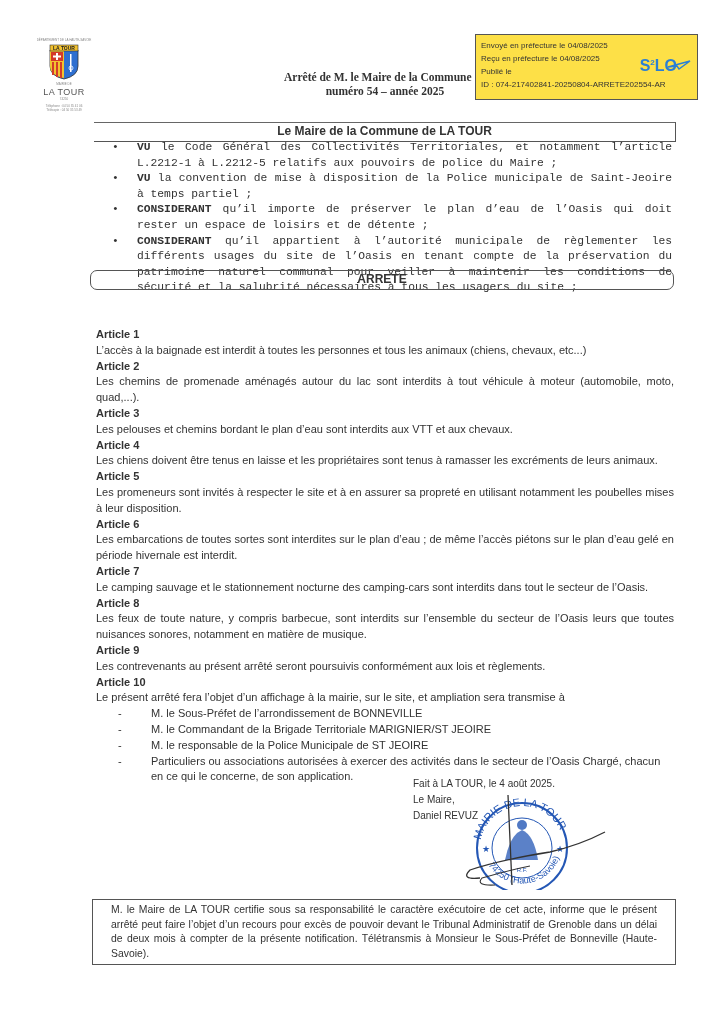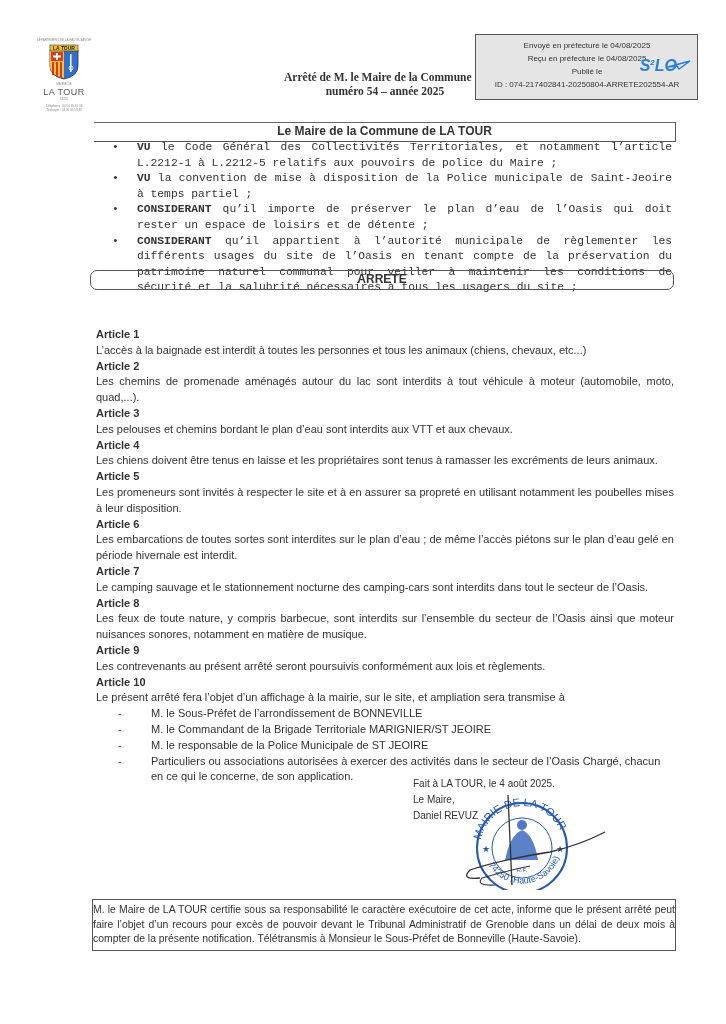--- a/index.html
+++ b/index.html
@@ -13,24 +13,24 @@
     .logo .crest { width: 30px; height: 36px; margin: 2px auto 2px; position: relative; }
     .logo .town { font-size: 9px; color: #555; letter-spacing: 0.5px; margin-top: 1px; }
 
     
     .title { left: 255px; top: 70px; width: 260px; text-align: center;
              font-family: "Liberation Serif", serif; font-weight: bold; font-size: 11.5px;
              line-height: 14px; color: #333; }
 
     
     .stamp { left: 475px; top: 34px; width: 223px; height: 66px; border: 1px solid #555;
-             background: #e5e5e5; font-size: 8px; color: #333; box-sizing: border-box; padding: 4px 4px 0 5px; text-align: center; }
+             background: #fde047; font-size: 8px; color: #333; box-sizing: border-box; padding: 4px 4px 0 5px; }
     .stamp .line { height: 13px; line-height: 13px; white-space: nowrap; }
     .stamp .slo { position: absolute; right: 20px; top: 22px; font-size: 16px; font-weight: bold;
-                  font-style: italic; color: #2a7fd4; }
+                  color: #2a7fd4; }
     .stamp .slo sup { font-size: 8px; }
     .stamp .plane { position: absolute; right: 6px; top: 25px; width: 24px; height: 10px; }
 
     
     .boxhead { left: 94px; width: 582px; height: 20px; border: 1px solid #555; box-sizing: border-box;
                text-align: center; font-weight: bold; font-size: 12px; line-height: 16px; color: #333; }
     .boxhead.maire { top: 122px; border-left: none; border-right: 1px solid #555;
                      border-top: 1.5px solid #666; }
 
     .bullets { left: 112px; top: 140px; width: 560px; font-size: 11.3px; line-height: 15.6px; color: #333; }
@@ -42,21 +42,21 @@
     .art-title { font-weight: bold; }
     .art-body { text-align: justify; }
     .dist { margin: 0 0 0 22px; padding: 0; list-style: none; }
     .dist li { position: relative; padding-left: 33px; }
     .dist li::before { content: "-"; position: absolute; left: 0; }
 
     .closing { left: 413px; top: 776px; font-size: 10px; line-height: 15.8px; color: #333; }
     .seal { left: 420px; top: 790px; width: 200px; height: 100px; }
 
     .footer { left: 92px; top: 899px; width: 584px; border: 1px solid #555; box-sizing: border-box;
-              padding: 3px 0; font-size: 10.4px; line-height: 14.5px; text-align: justify; color: #333; }
+              padding: 3px 18px; font-size: 10.4px; line-height: 14.5px; text-align: justify; color: #333; }
   </style>
 </head>
 <body>
 
 <div class="abs logo">
   <div class="tiny">DÉPARTEMENT DE LA HAUTE-SAVOIE</div>
   <div class="crest">
     <svg width="30" height="36" viewBox="0 0 30 36">
       <path d="M1 6 H29 V22 Q29 32 15 35 Q1 32 1 22 Z" fill="#2e6fd0" stroke="#333" stroke-width="0.8"></path>
       <path d="M1 6 H15 V34 Q1 31 1 22 Z" fill="#f2c230"></path>
@@ -130,21 +130,21 @@
   <div>
       <div class="art-title">Article 6</div>
       <div class="art-body">Les embarcations de toutes sortes sont interdites sur le plan d’eau ; de même l’accès piétons sur le plan d’eau gelé en période hivernale est interdit.</div>
     </div>
   <div>
       <div class="art-title">Article 7</div>
       <div class="art-body">Le camping sauvage et le stationnement nocturne des camping-cars sont interdits dans tout le secteur de l’Oasis.</div>
     </div>
   <div>
       <div class="art-title">Article 8</div>
-      <div class="art-body">Les feux de toute nature, y compris barbecue, sont interdits sur l’ensemble du secteur de l’Oasis ainsi que moteur nuisances sonores, notamment en matière de musique.</div>
+      <div class="art-body">Les feux de toute nature, y compris barbecue, sont interdits sur l’ensemble du secteur de l’Oasis leurs que toutes nuisances sonores, notamment en matière de musique.</div>
     </div>
   <div>
       <div class="art-title">Article 9</div>
       <div class="art-body">Les contrevenants au présent arrêté seront poursuivis conformément aux lois et règlements.</div>
     </div>
   <div>
       <div class="art-title">Article 10</div>
       <div class="art-body">Le présent arrêté fera l’objet d’un affichage à la mairie, sur le site, et ampliation sera transmise à</div>
     </div>
   <ul class="dist">

